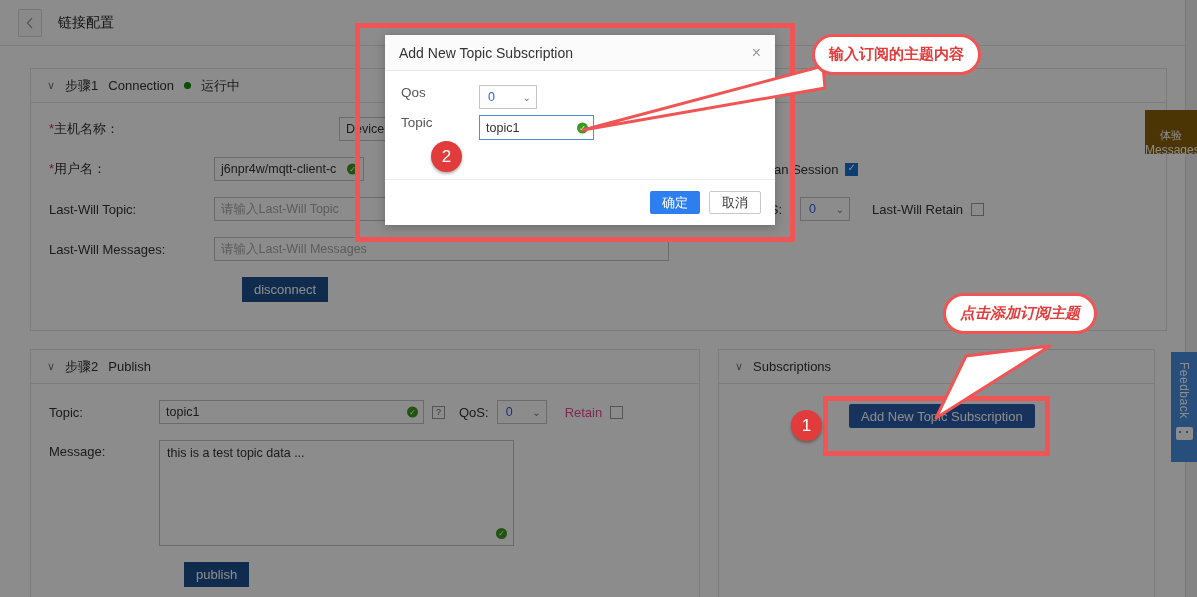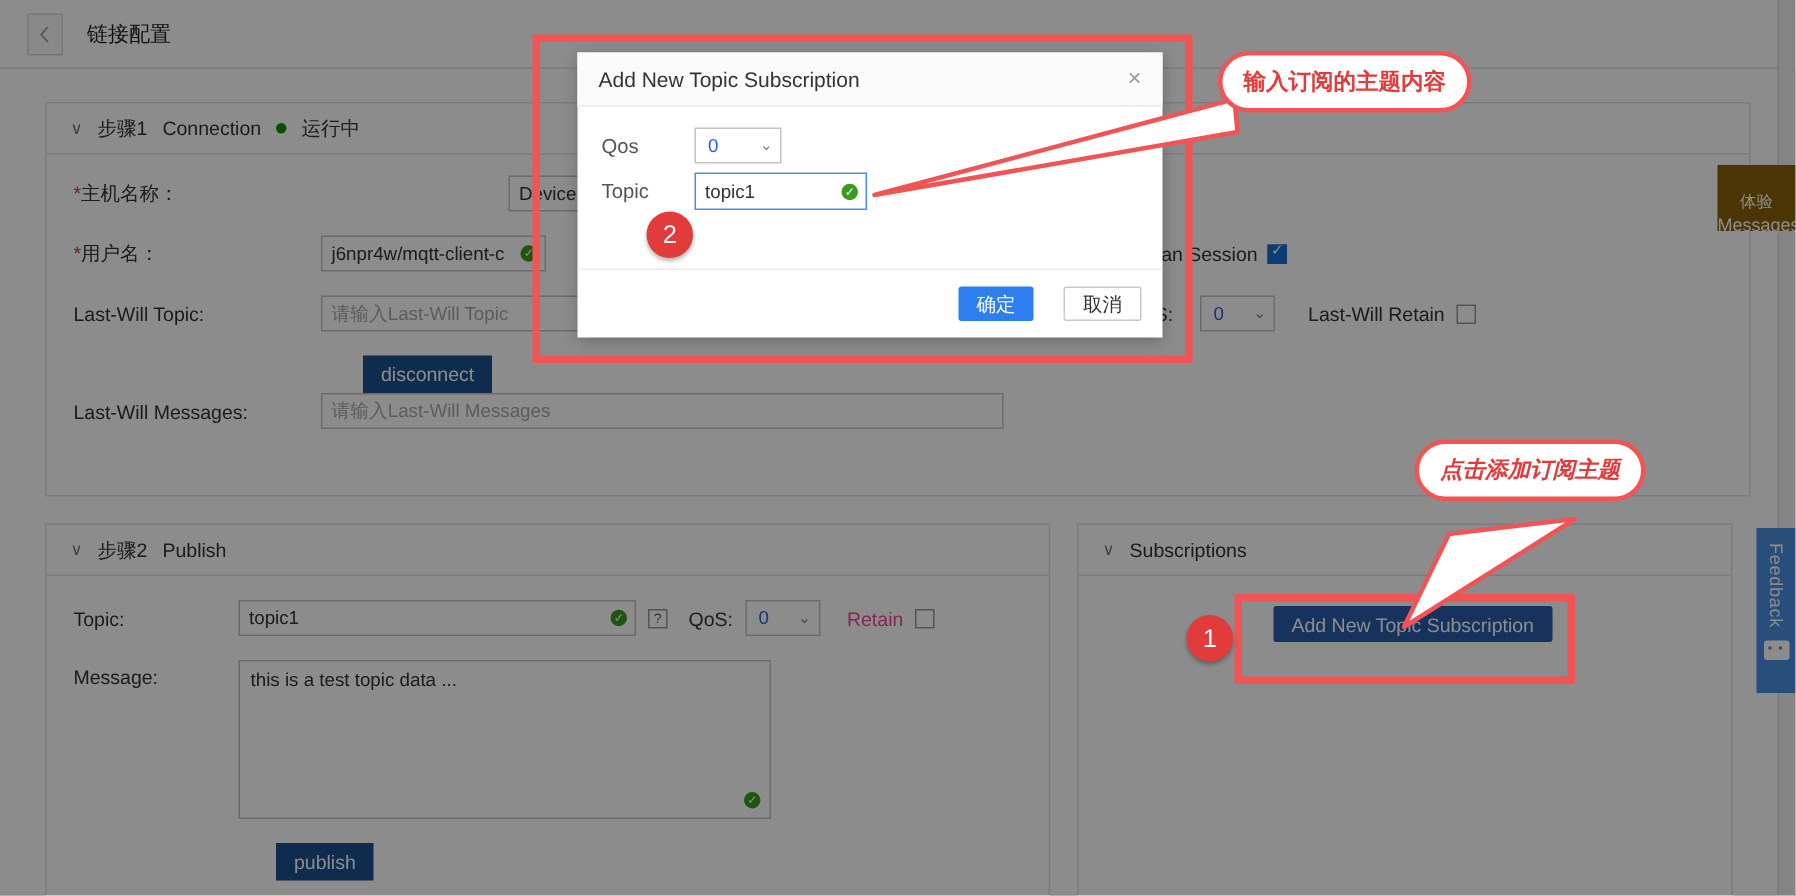--- a/index.html
+++ b/index.html
@@ -118,26 +118,26 @@
     background:#fff; z-index:60; box-shadow:0 2px 10px rgba(0,0,0,.25);
   }
   .modal-head {
     height:36px; border-bottom:1px solid #e8e8e8; display:flex;
     align-items:center; justify-content:space-between; padding:0 14px;
     background:#fbfbfb;
   }
   .modal-title { font-size:14px; color:#333; }
   .modal-x { color:#999; font-size:16px; cursor:pointer; line-height:1; }
   .modal-body { padding:14px 0 0 0; }
-  .mrow { display:flex; align-items:center; margin:0 0 6px 0; padding-left:16px; }
+  .mrow { display:flex; margin:0 0 6px 0; padding-left:16px;gap:16px; }
   .mlabel { width:62px; font-size:13.5px; color:#555; }
   .modal-foot {
     position:absolute; left:0; right:0; bottom:0; height:46px;
     border-top:1px solid #ececec; display:flex; align-items:center;
-    justify-content:flex-end; gap:20px; padding-right:14px;
+    justify-content:flex-end; gap:9px; padding-right:14px;
   }
   .btn-ok {
     background:#2d7ff0; color:#fff; border:none; height:23px; padding:0 12px;
     font-size:13px; cursor:pointer; border-radius:2px; font-family:inherit;
   }
   .btn-cancel {
     background:#fff; color:#333; border:1px solid #c9c9c9; height:23px;
     padding:0 12px; font-size:13px; cursor:pointer; border-radius:2px;
     font-family:inherit;
   }
@@ -244,30 +244,30 @@
           </div>
           <span style="margin-left:30px;color:#333;">Last-Will QoS:</span>
           <div class="sel" style="margin-left:18px;width:48px;">
             <span>0</span>
             <span class="chev">⌄</span>
           </div>
           <span style="margin-left:22px;color:#333;">Last-Will Retain</span>
           <span class="cbox" style="margin-left:8px;"></span>
         </div>
 
-        <div class="frow" style="margin-bottom:0;">
-          <div class="flabel"></div>
-          <button class="btn-navy" style="margin-left:28px;">disconnect</button>
-        </div>
-
         <div class="frow">
           <div class="flabel">Last-Will Messages:</div>
           <div class="inp ph" style="width:455px;">
             <span>请输入Last-Will Messages</span>
           </div>
+        </div>
+
+        <div class="frow" style="margin-bottom:0;">
+          <div class="flabel"></div>
+          <button class="btn-navy" style="margin-left:28px;">disconnect</button>
         </div>
 
       </div>
     </div>
 
     <div style="display:flex; gap:18px; margin-top:18px;">
 
       <div class="card" style="width:670px; height:253px;">
         <div class="card-head">
           <span class="caret">∨</span>

